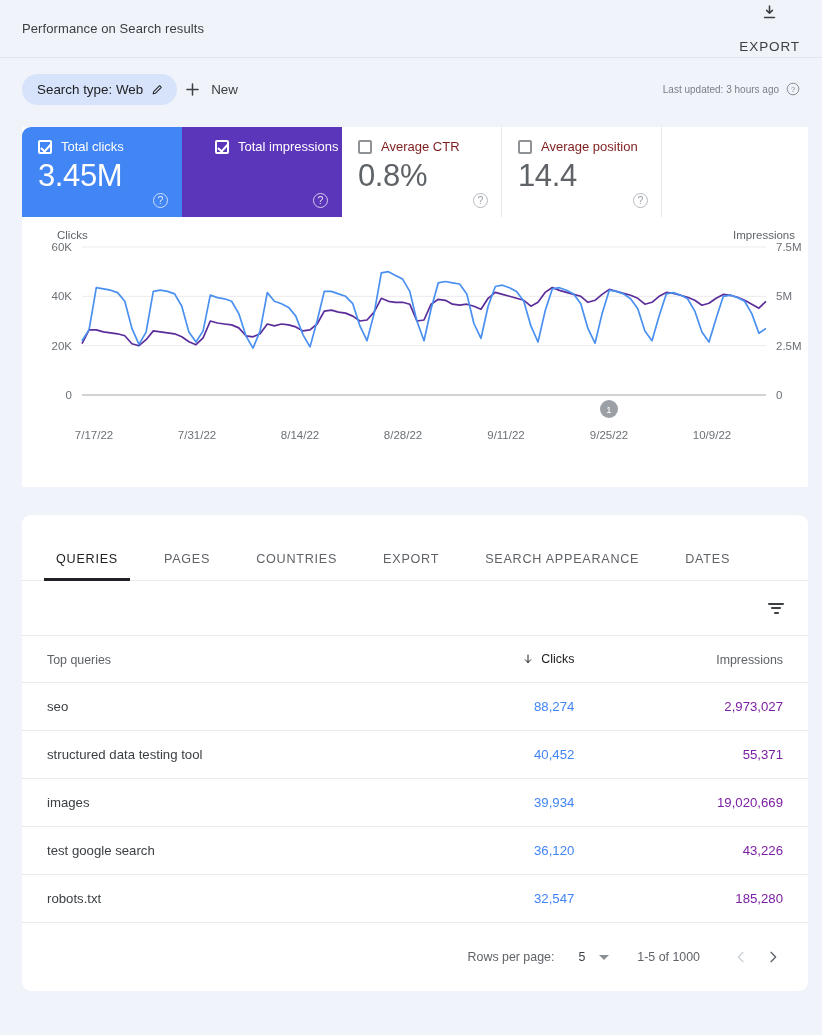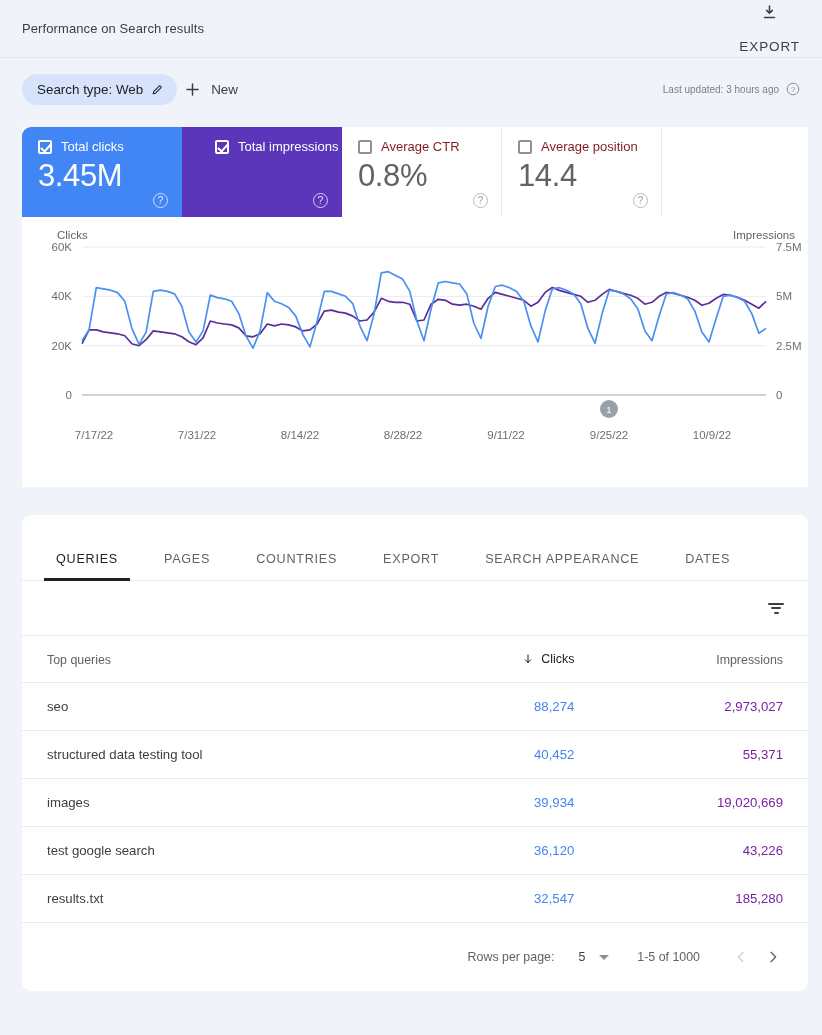--- a/index.html
+++ b/index.html
@@ -338,21 +338,21 @@
           <td class="c-query">images</td>
           <td class="c-clicks">39,934</td>
           <td class="c-impr">19,020,669</td>
         </tr>
         <tr>
           <td class="c-query">test google search</td>
           <td class="c-clicks">36,120</td>
           <td class="c-impr">43,226</td>
         </tr>
         <tr>
-          <td class="c-query">results.txt</td>
+          <td class="c-query">robots.txt</td>
           <td class="c-clicks">32,547</td>
           <td class="c-impr">185,280</td>
         </tr>
       </tbody>
   </table>
 
   <div class="pagination">
     <span class="rpp-label">Rows per page:</span>
     <span class="rpp-value">5</span>
     <span class="rpp-caret"></span>

